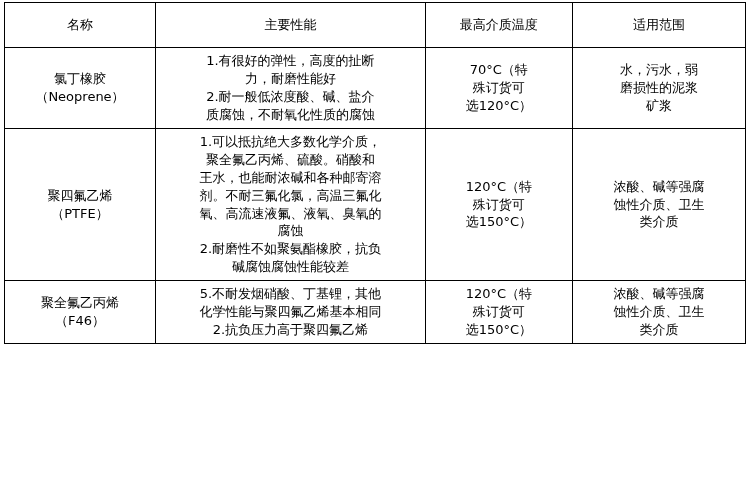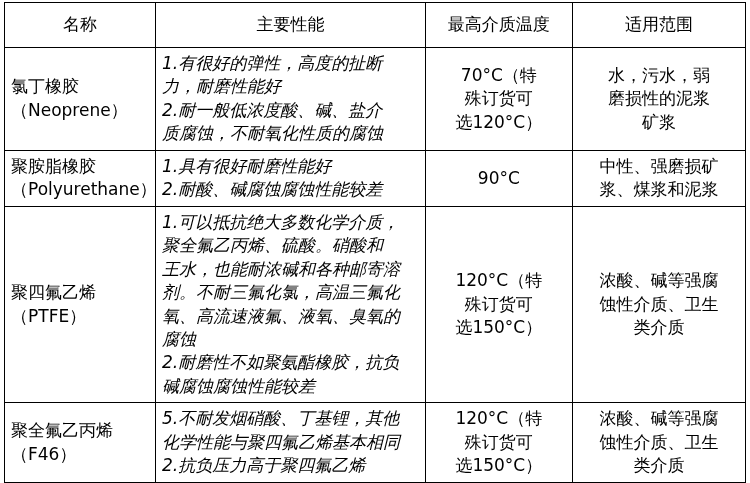--- a/index.html
+++ b/index.html
@@ -24,45 +24,44 @@
   table.spec {
     border-collapse: collapse;
     width: 742px;
     table-layout: fixed;
     background: #ffffff;
   }
   table.spec td, table.spec th {
     border: 1px solid #000000;
     vertical-align: middle;
     font-weight: normal;
-    padding: 4px 6px;
-    font-size: 17px;
+    padding: 4px 24px;
+    font-size: 13px;
     line-height: 1.38;
   }
   thead th {
     text-align: center;
     height: 36px;
     font-size: 16px;
     padding: 2px 4px;
   }
   col.c-name { width: 150px; }
   col.c-perf { width: 268px; }
   col.c-temp { width: 146px; }
   col.c-scope { width: 172px; }
 
   td.name-cell {
-    text-align: left;
+    text-align: center;
     font-size: 16px;
     line-height: 1.4;
   }
   td.perf-cell {
-    text-align: left;
+    text-align: center;
     font-size: 15.5px;
     line-height: 1.45;
-    font-style: italic;
   }
   td.temp-cell {
     text-align: center;
     font-size: 16px;
     line-height: 1.45;
   }
   td.scope-cell {
     text-align: center;
     font-size: 16px;
     line-height: 1.45;
@@ -108,37 +107,20 @@
           <span class="ln">殊订货可</span>
           <span class="ln">选120°C）</span>
         </td>
         <td class="scope-cell">
           <span class="ln">水，污水，弱</span>
           <span class="ln">磨损性的泥浆</span>
           <span class="ln">矿浆</span>
         </td>
       </tr>
 
-      <tr>
-        <td class="name-cell">
-          <span class="ln">聚胺脂橡胶</span>
-          <span class="nowrap-line">（Polyurethane）</span>
-        </td>
-        <td class="perf-cell">
-          <span class="ln">1.具有很好耐磨性能好</span>
-          <span class="ln">2.耐酸、碱腐蚀腐蚀性能较差</span>
-        </td>
-        <td class="temp-cell">
-          <span class="ln">90°C</span>
-        </td>
-        <td class="scope-cell">
-          <span class="ln">中性、强磨损矿</span>
-          <span class="ln">浆、煤浆和泥浆</span>
-        </td>
-      </tr>
 
       <tr>
         <td class="name-cell">
           <span class="ln">聚四氟乙烯</span>
           <span class="ln">（PTFE）</span>
         </td>
         <td class="perf-cell">
           <span class="ln">1.可以抵抗绝大多数化学介质，</span>
           <span class="ln">聚全氟乙丙烯、硫酸。硝酸和</span>
           <span class="ln">王水，也能耐浓碱和各种邮寄溶</span>

